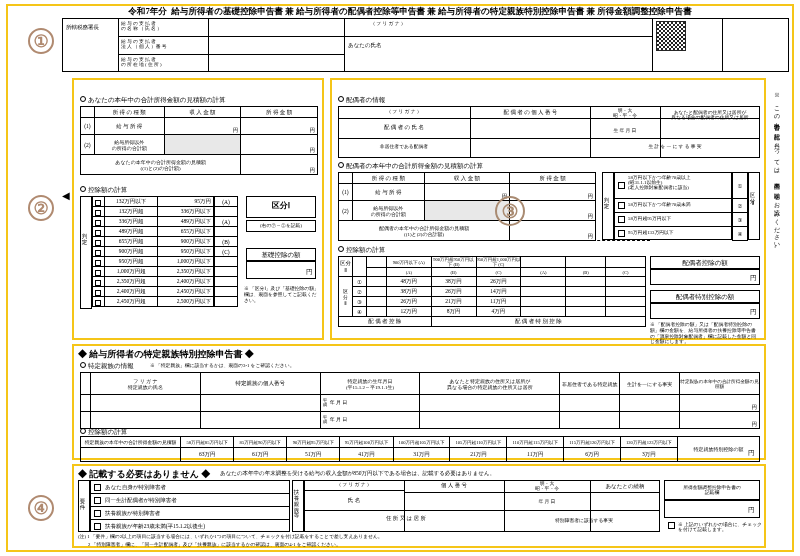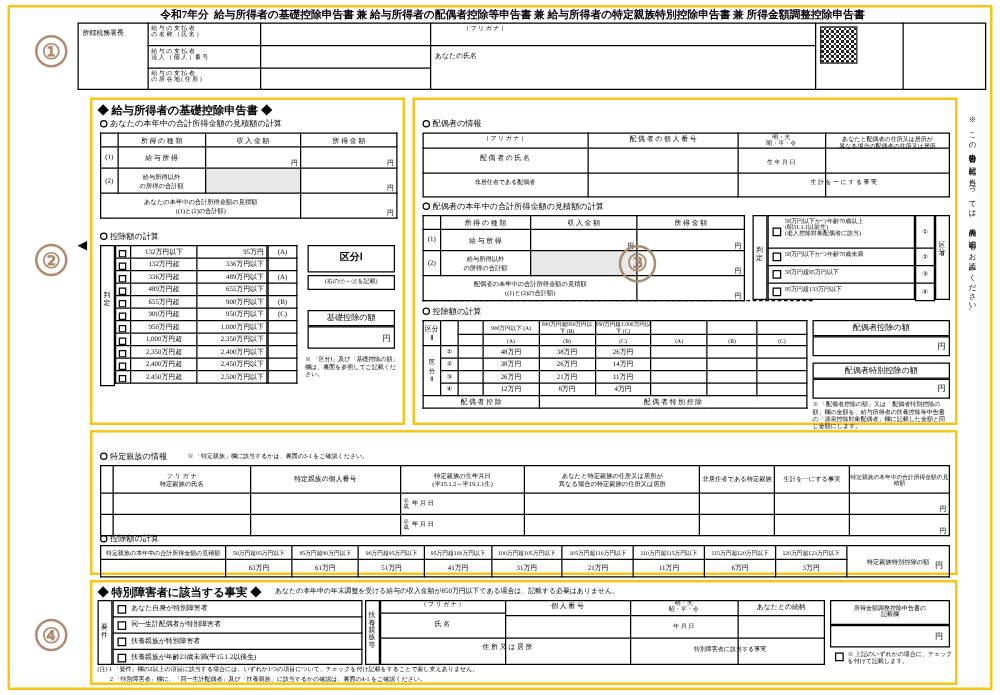--- a/index.html
+++ b/index.html
@@ -125,21 +125,20 @@
 又 は 居 所</div>
 
   <div class="qr" style="left:656px;top:21px;width:30px;height:30px;opacity:0.85;"></div>
 
   <div class="vert" style="left:772px;top:88px;height:250px;font-size:6px;">※ この申告書の記載に当たっては、裏面の説明をお読みください。</div>
 
   <div class="step" style="left:28px;top:195px;">②</div>
   <div class="arrow-l" style="left:62px;top:190px;">◀</div>
 
   <div class="yellow-box" style="left:72px;top:78px;width:252px;height:262px;"></div>
-  <div class="sec-title" style="left:78px;top:82px;">◆ 給与所得者の基礎控除申告書 ◆</div>
 
   <div class="lbl" style="left:88px;top:96px;">あなたの本年中の合計所得金額の見積額の計算</div>
   <div style="position:absolute;left:80px;top:96px;width:6px;height:6px;border:1px solid #000;border-radius:50%;"></div>
 
   <table class="g" style="left:80px;top:106px;width:238px;">
     <tbody>
         <tr>
       <td style="width:14px;height:11px;"></td>
       <td style="width:70px;">所 得 の 種 類</td>
       <td style="width:77px;">収 入 金 額</td>
@@ -486,20 +485,21 @@
   <div class="bx" style="left:650px;top:290px;width:110px;height:13px;"></div>
   <div class="lbl ctr" style="left:650px;top:293px;width:110px;">配偶者特別控除の額</div>
   <div class="bx" style="left:650px;top:303px;width:110px;height:16px;"></div>
   <div class="lbl" style="left:750px;top:308px;">円</div>
 
   <div class="lbl-xs" style="left:650px;top:322px;width:110px;line-height:1.2;">※ 「配偶者控除の額」又は「配偶者特別控除の額」欄の金額を、給与所得者の扶養控除等申告書の「源泉控除対象配偶者」欄に記載した金額と同じ金額にします。</div>
 
   <div class="step step3" style="left:495px;top:196px;">③</div>
 
   <div class="yellow-box" style="left:72px;top:344px;width:694px;height:116px;"></div>
+  <div class="sec-title" style="left:78px;top:348px;">◆ 給与所得者の特定親族特別控除申告書 ◆</div>
 
   <div style="position:absolute;left:80px;top:362px;width:6px;height:6px;border:1px solid #000;border-radius:50%;"></div>
   <div class="lbl" style="left:88px;top:362px;">特定親族の情報</div>
   <div class="lbl-xs" style="left:150px;top:363px;">※ 「特定親族」欄に該当するかは、裏面の3-1 をご確認ください。</div>
 
   <table class="g" style="left:80px;top:372px;width:680px;">
     <tbody>
         <tr>
       <td style="width:10px;height:22px;"></td>
       <td style="width:110px;white-space:pre-line;font-size:5px;">フ リ ガ ナ
@@ -568,21 +568,21 @@
       <td>6万円</td>
       <td>3万円</td>
     </tr>
   </tbody>
     </table>
   <div class="bx" style="left:670px;top:447px;width:90px;height:0px;border:none;"></div>
   <div class="lbl" style="left:748px;top:449px;">円</div>
 
   <div class="step" style="left:28px;top:495px;">④</div>
   <div class="yellow-box" style="left:72px;top:464px;width:694px;height:84px;"></div>
-  <div class="sec-title" style="left:78px;top:468px;">◆ 特別障害者に該当する事実 ◆</div>
+  <div class="sec-title" style="left:78px;top:468px;">◆ 記載する必要はありません ◆</div>
   <div class="lbl-s" style="left:220px;top:470px;">あなたの本年中の年末調整を受ける給与の収入金額が850万円以下である場合は、記載する必要はありません。</div>
 
   <div class="bx" style="left:78px;top:480px;width:12px;height:52px;"></div>
   <div class="vert-s" style="left:80px;top:494px;">要 件</div>
 
   <div class="bx" style="left:90px;top:480px;width:200px;height:52px;"></div>
   <div class="hl" style="left:90px;top:493px;width:200px;height:1px;"></div>
   <div class="hl" style="left:90px;top:506px;width:200px;height:1px;"></div>
   <div class="hl" style="left:90px;top:519px;width:200px;height:1px;"></div>
 

